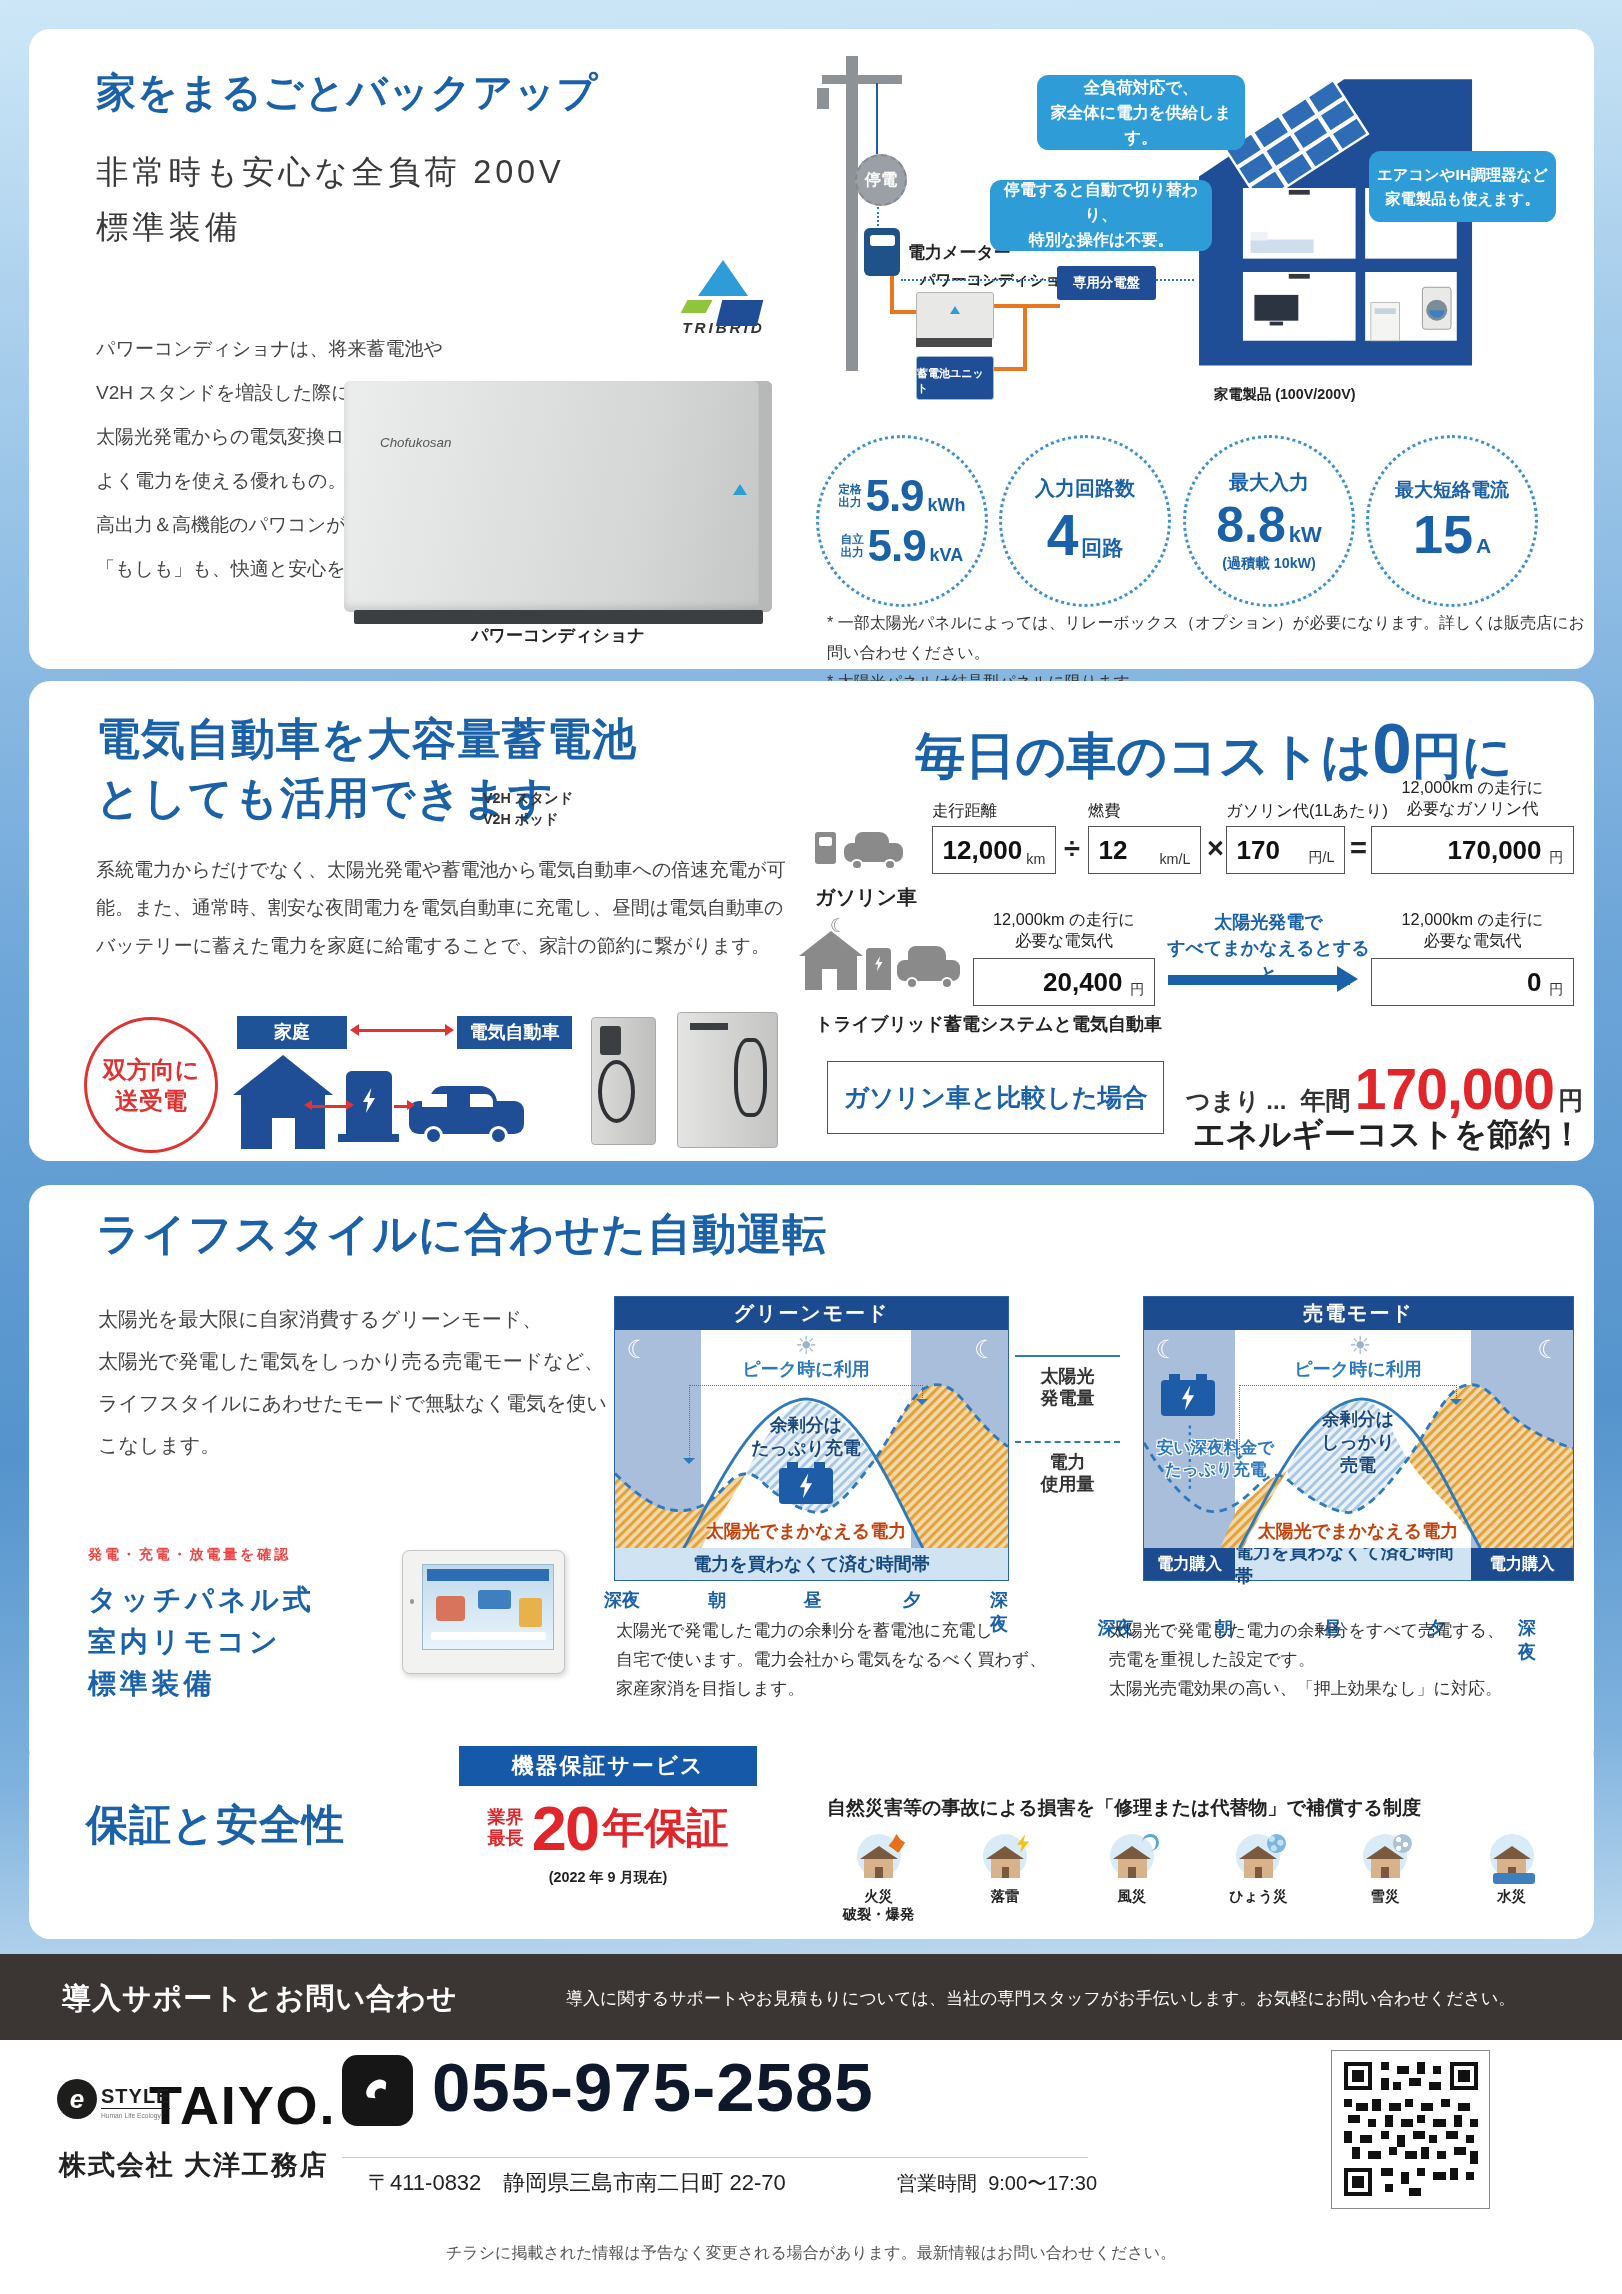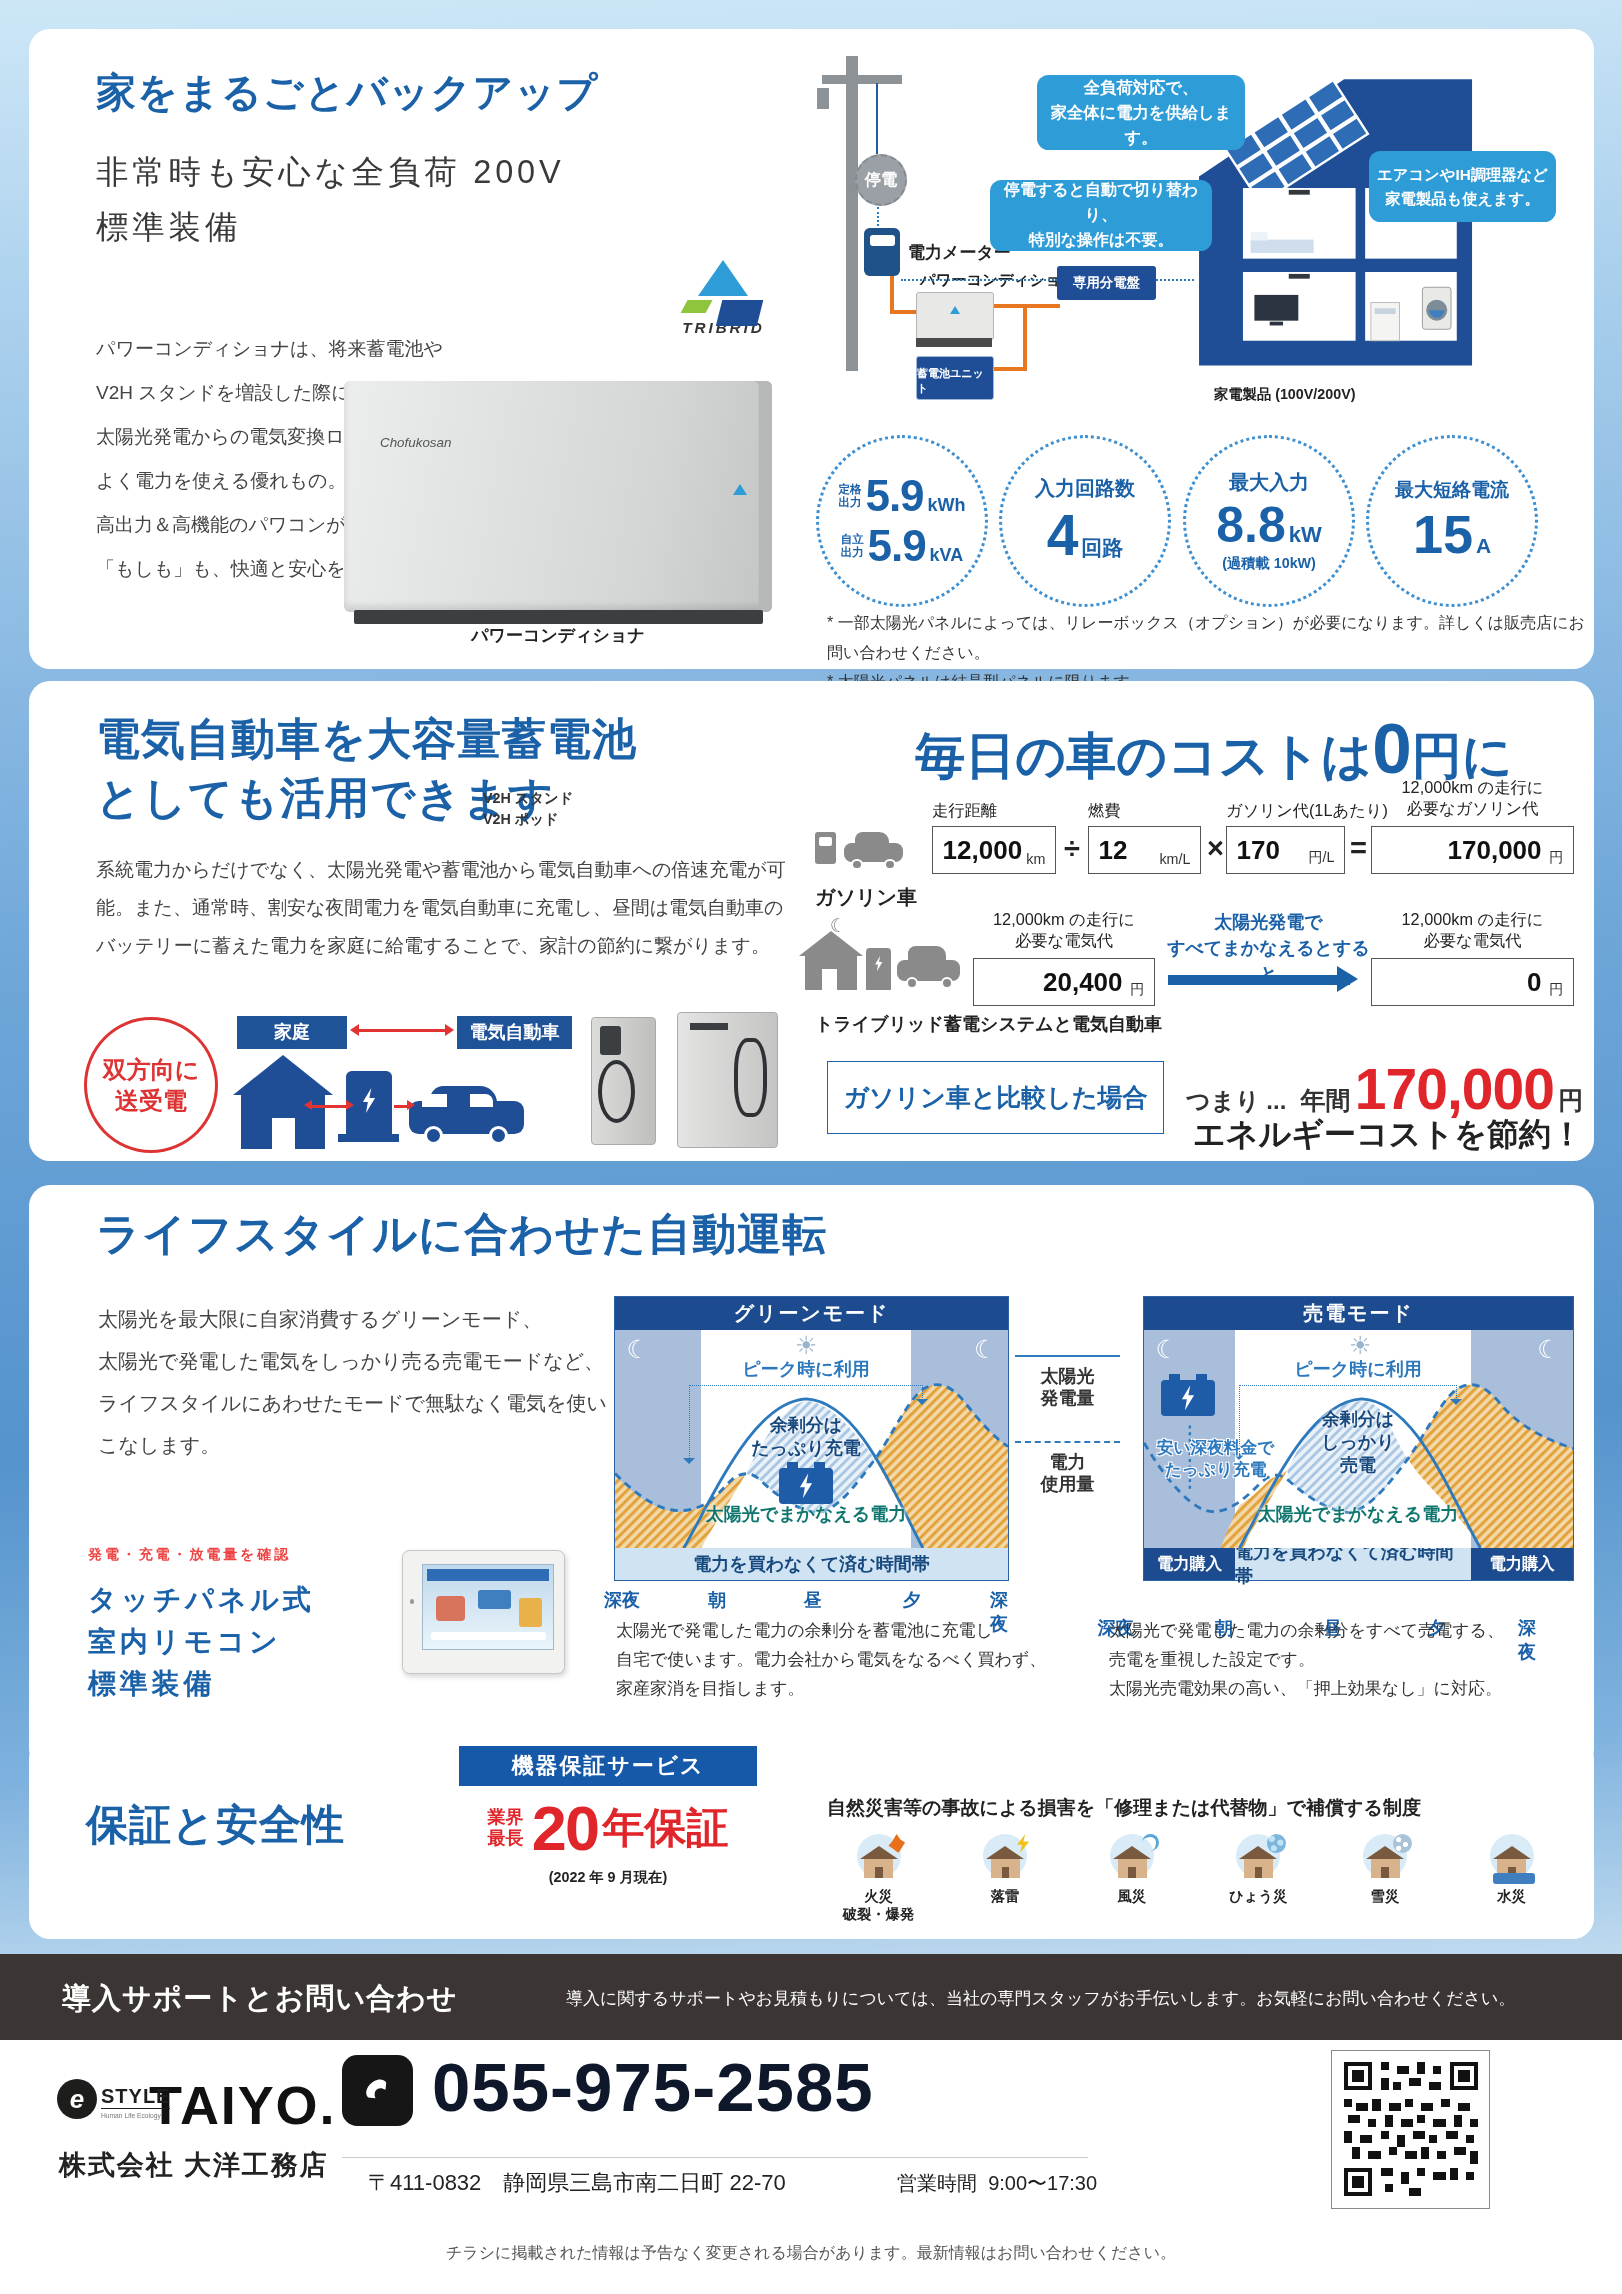--- a/index.html
+++ b/index.html
@@ -46,21 +46,21 @@
   .plot{position:relative;height:218px;overflow:hidden;background:#fff;}
   .nz{position:absolute;top:0;bottom:0;background:#a9bedb;}
   .plot-svg{position:absolute;left:0;top:0;}
   .moon{position:absolute;font-size:25px;color:#fff;z-index:3;}
   .sun{position:absolute;font-size:25px;color:#9ab4cf;z-index:3;}
   .pk-label{position:absolute;color:#2d79bd;font-weight:bold;font-size:18px;z-index:4;transform:translateX(-50%);}
   .pk-line{position:absolute;border-top:1.9px dotted #2d79bd;z-index:3;}
   .pk-drop{position:absolute;border-left:1.9px dotted #2d79bd;z-index:3;}
   .pk-arr{position:absolute;width:0;height:0;border:6.7px solid transparent;border-top-color:#2d79bd;z-index:3;}
   .surplus{position:absolute;color:#17497f;font-weight:bold;font-size:18px;text-align:center;line-height:1.3;z-index:4;transform:translateX(-50%);text-shadow:0 0 3.8px #fff,0 0 3.8px #fff;}
-  .covered{position:absolute;bottom:22px;color:#0f766e;font-weight:bold;font-size:18px;z-index:4;transform:translateX(-50%);text-shadow:0 0 3.8px #fff,0 0 3.8px #fff;}
+  .covered{position:absolute;bottom:5px;color:#c2410c;font-weight:bold;font-size:18px;z-index:4;transform:translateX(-50%);text-shadow:0 0 3.8px #fff,0 0 3.8px #fff;}
   .batt{position:absolute;width:54px;height:36px;background:#1f5ca8;border-radius:3.8px;z-index:4;}
   .batt:before,.batt:after{content:"";position:absolute;top:-5.7px;width:11.5px;height:5.7px;background:#1f5ca8;}
   .batt:before{left:7.6px;} .batt:after{right:7.6px;}
   .bolt{display:block;width:19px;height:25px;margin:5.7px auto 0;background:#fff;clip-path:polygon(62% 0,18% 56%,44% 56%,34% 100%,82% 40%,52% 40%);}
   .chart-bottom{display:flex;height:32.5px;}
   .cb-light{background:#cfe3f2;color:#17497f;font-weight:bold;font-size:18px;display:flex;align-items:center;justify-content:center;}
   .cb-dark{background:#1c4c8f;color:#fff;font-weight:bold;font-size:16.3px;display:flex;align-items:center;justify-content:center;}
   .axis{position:relative;height:25px;margin-top:2.9px;}
   .axis span{position:absolute;transform:translateX(-50%);color:#1a61a8;font-weight:bold;font-size:18px;}
   .caption{position:absolute;font-size:17px;color:#333;line-height:1.7;}

